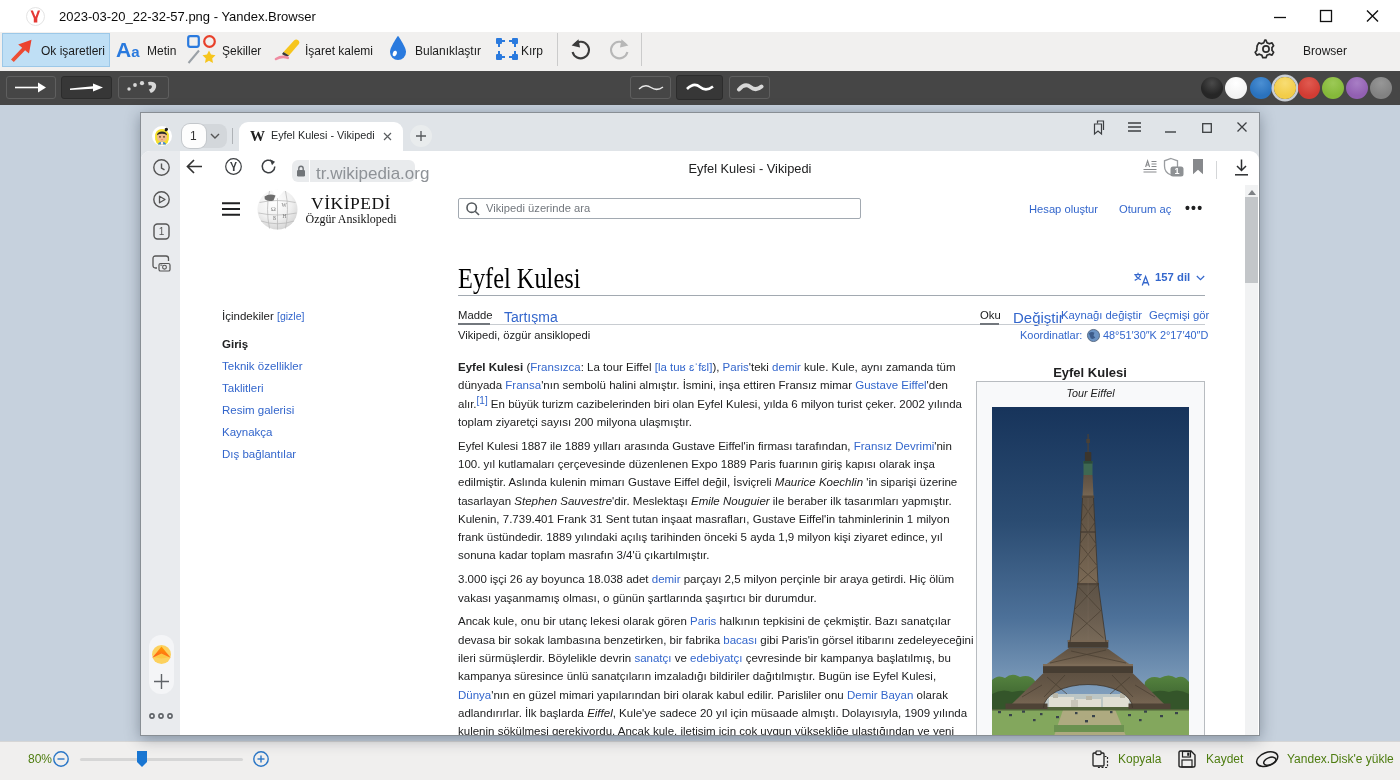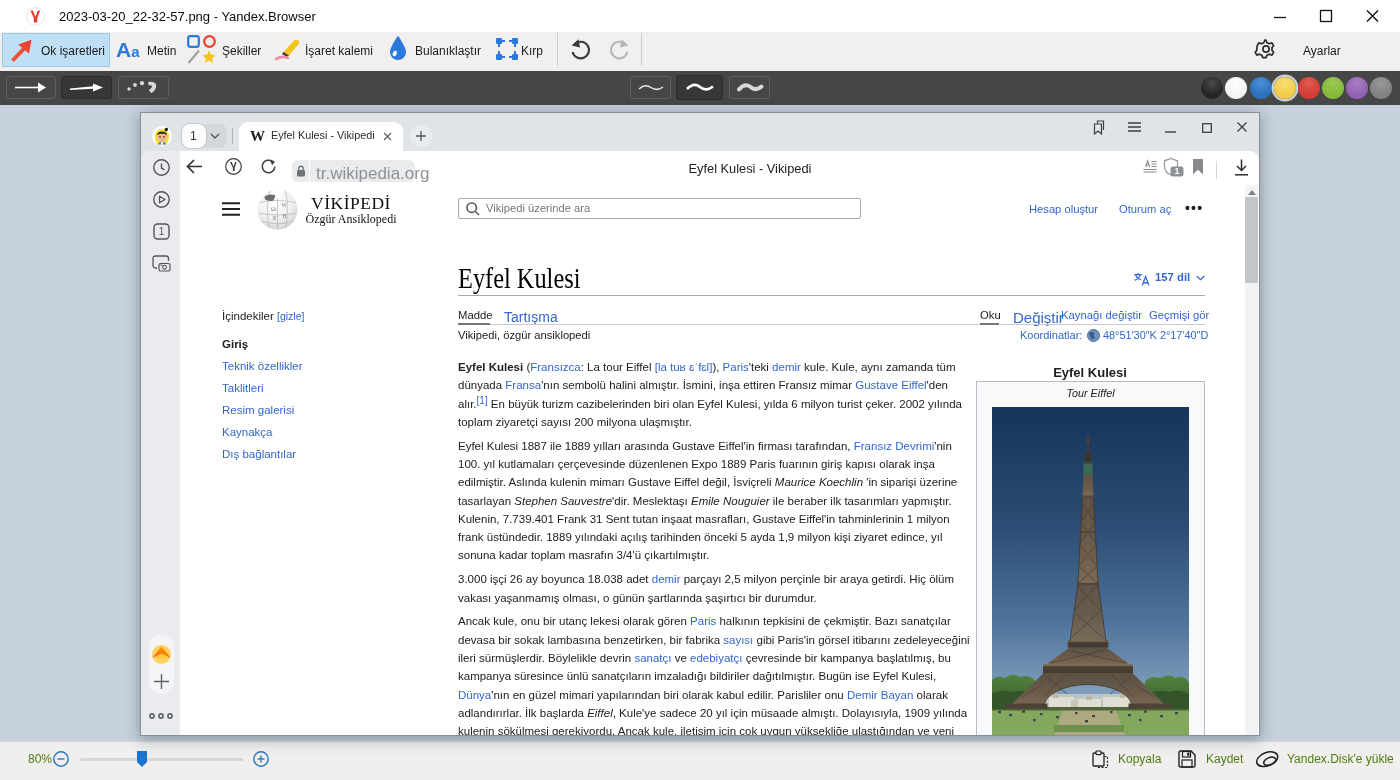--- a/index.html
+++ b/index.html
@@ -104,21 +104,21 @@
   <path d="M14.5 1.2 L21.4 7.4 13 9.4z" fill="#b7b7b7"></path>
 </svg>
 <div class="abs t1sep" style="left:641px"></div>
 
 <svg class="abs" style="left:1255px;top:38px" width="22" height="22" viewBox="0 0 22 22">
   <g fill="none" stroke="#2c2c2c" stroke-width="1.7">
   <circle cx="11" cy="11" r="3.1"></circle>
   <path d="M11 2.2l1 2.6a6.6 6.6 0 0 1 2.4 1l2.6-1 1.6 2.8-1.7 2.1c.2.8.2 1.7 0 2.5l1.7 2.1-1.6 2.8-2.6-1a6.6 6.6 0 0 1-2.4 1l-1 2.6h-3.2l-1-2.6a6.6 6.6 0 0 1-2.4-1l-2.6 1-1.6-2.8 1.7-2.1a6.8 6.8 0 0 1 0-2.5L2.2 7.6l1.6-2.8 2.6 1a6.6 6.6 0 0 1 2.4-1l1-2.6z" stroke-linejoin="round"></path>
     </g>
 </svg>
-<div class="abs t1lab" style="left:1303px">Ayarlar</div>
+<div class="abs t1lab" style="left:1303px">Browser</div>
 
 <div class="abs" id="toolbar2"></div>
 
 <div class="abs darkbtn" style="left:6px;width:50px"></div>
 <svg class="abs" style="left:14px;top:81px" width="34" height="13" viewBox="0 0 34 13">
     <line x1="1" y1="6.5" x2="25" y2="6.5" stroke="#fff" stroke-width="1.6"></line>
     <path d="M24 1.5 L32 6.5 24 11.5z" fill="#fff"></path>
   </svg>
 <div class="abs darkbtn sel" style="left:61px;width:51px"></div>
 <svg class="abs" style="left:69px;top:80px" width="36" height="15" viewBox="0 0 36 15">
@@ -425,21 +425,21 @@
     <p>Eyfel Kulesi 1887 ile 1889 yılları arasında Gustave Eiffel'in firması tarafından, <span class="lk">Fransız Devrimi</span>'nin<br>
     100. yıl kutlamaları çerçevesinde düzenlenen Expo 1889 Paris fuarının giriş kapısı olarak inşa<br>
     edilmiştir. Aslında kulenin mimarı Gustave Eiffel değil, İsviçreli <span class="ital">Maurice Koechlin</span> 'in siparişi üzerine<br>
     tasarlayan <span class="ital">Stephen Sauvestre</span>'dir. Meslektaşı <span class="ital">Emile Nouguier</span> ile beraber ilk tasarımları yapmıştır.<br>
     Kulenin, 7.739.401 Frank 31 Sent tutan inşaat masrafları, Gustave Eiffel'in tahminlerinin 1 milyon<br>
     frank üstündedir. 1889 yılındaki açılış tarihinden önceki 5 ayda 1,9 milyon kişi ziyaret edince, yıl<br>
     sonuna kadar toplam masrafın 3/4'ü çıkartılmıştır.</p>
     <p>3.000 işçi 26 ay boyunca 18.038 adet <span class="lk">demir</span> parçayı 2,5 milyon perçinle bir araya getirdi. Hiç ölüm<br>
     vakası yaşanmamış olması, o günün şartlarında şaşırtıcı bir durumdur.</p>
     <p>Ancak kule, onu bir utanç lekesi olarak gören <span class="lk">Paris</span> halkının tepkisini de çekmiştir. Bazı sanatçılar<br>
-    devasa bir sokak lambasına benzetirken, bir fabrika <span class="lk">sayısı</span> gibi Paris'in görsel itibarını zedeleyeceğini<br>
+    devasa bir sokak lambasına benzetirken, bir fabrika <span class="lk">bacası</span> gibi Paris'in görsel itibarını zedeleyeceğini<br>
     ileri sürmüşlerdir. Böylelikle devrin <span class="lk">sanatçı</span> ve <span class="lk">edebiyatçı</span> çevresinde bir kampanya başlatılmış, bu<br>
     kampanya süresince ünlü sanatçıların imzaladığı bildiriler dağıtılmıştır. Bugün ise Eyfel Kulesi,<br>
     <span class="lk">Dünya</span>'nın en güzel mimari yapılarından biri olarak kabul edilir. Parisliler onu <span class="lk">Demir Bayan</span> olarak<br>
     adlandırırlar. İlk başlarda <span class="ital">Eiffel</span>, Kule'ye sadece 20 yıl için müsaade almıştı. Dolayısıyla, 1909 yılında<br>
     kulenin sökülmesi gerekiyordu. Ancak kule, iletişim için çok uygun yüksekliğe ulaştığından ve yeni</p>
   </div>
 
   <div class="abs" style="left:884px;top:252px;width:130px;text-align:center;font-size:13px;font-weight:700;color:#202122">Eyfel Kulesi</div>
   <div class="abs" style="left:835px;top:268px;width:229px;height:362px;background:#f8f9fa;border:1px solid #b8bcc0"></div>
   <div class="abs" style="left:835px;top:274px;width:229px;text-align:center;font-size:10.8px;font-style:italic;color:#202122">Tour Eiffel</div>

